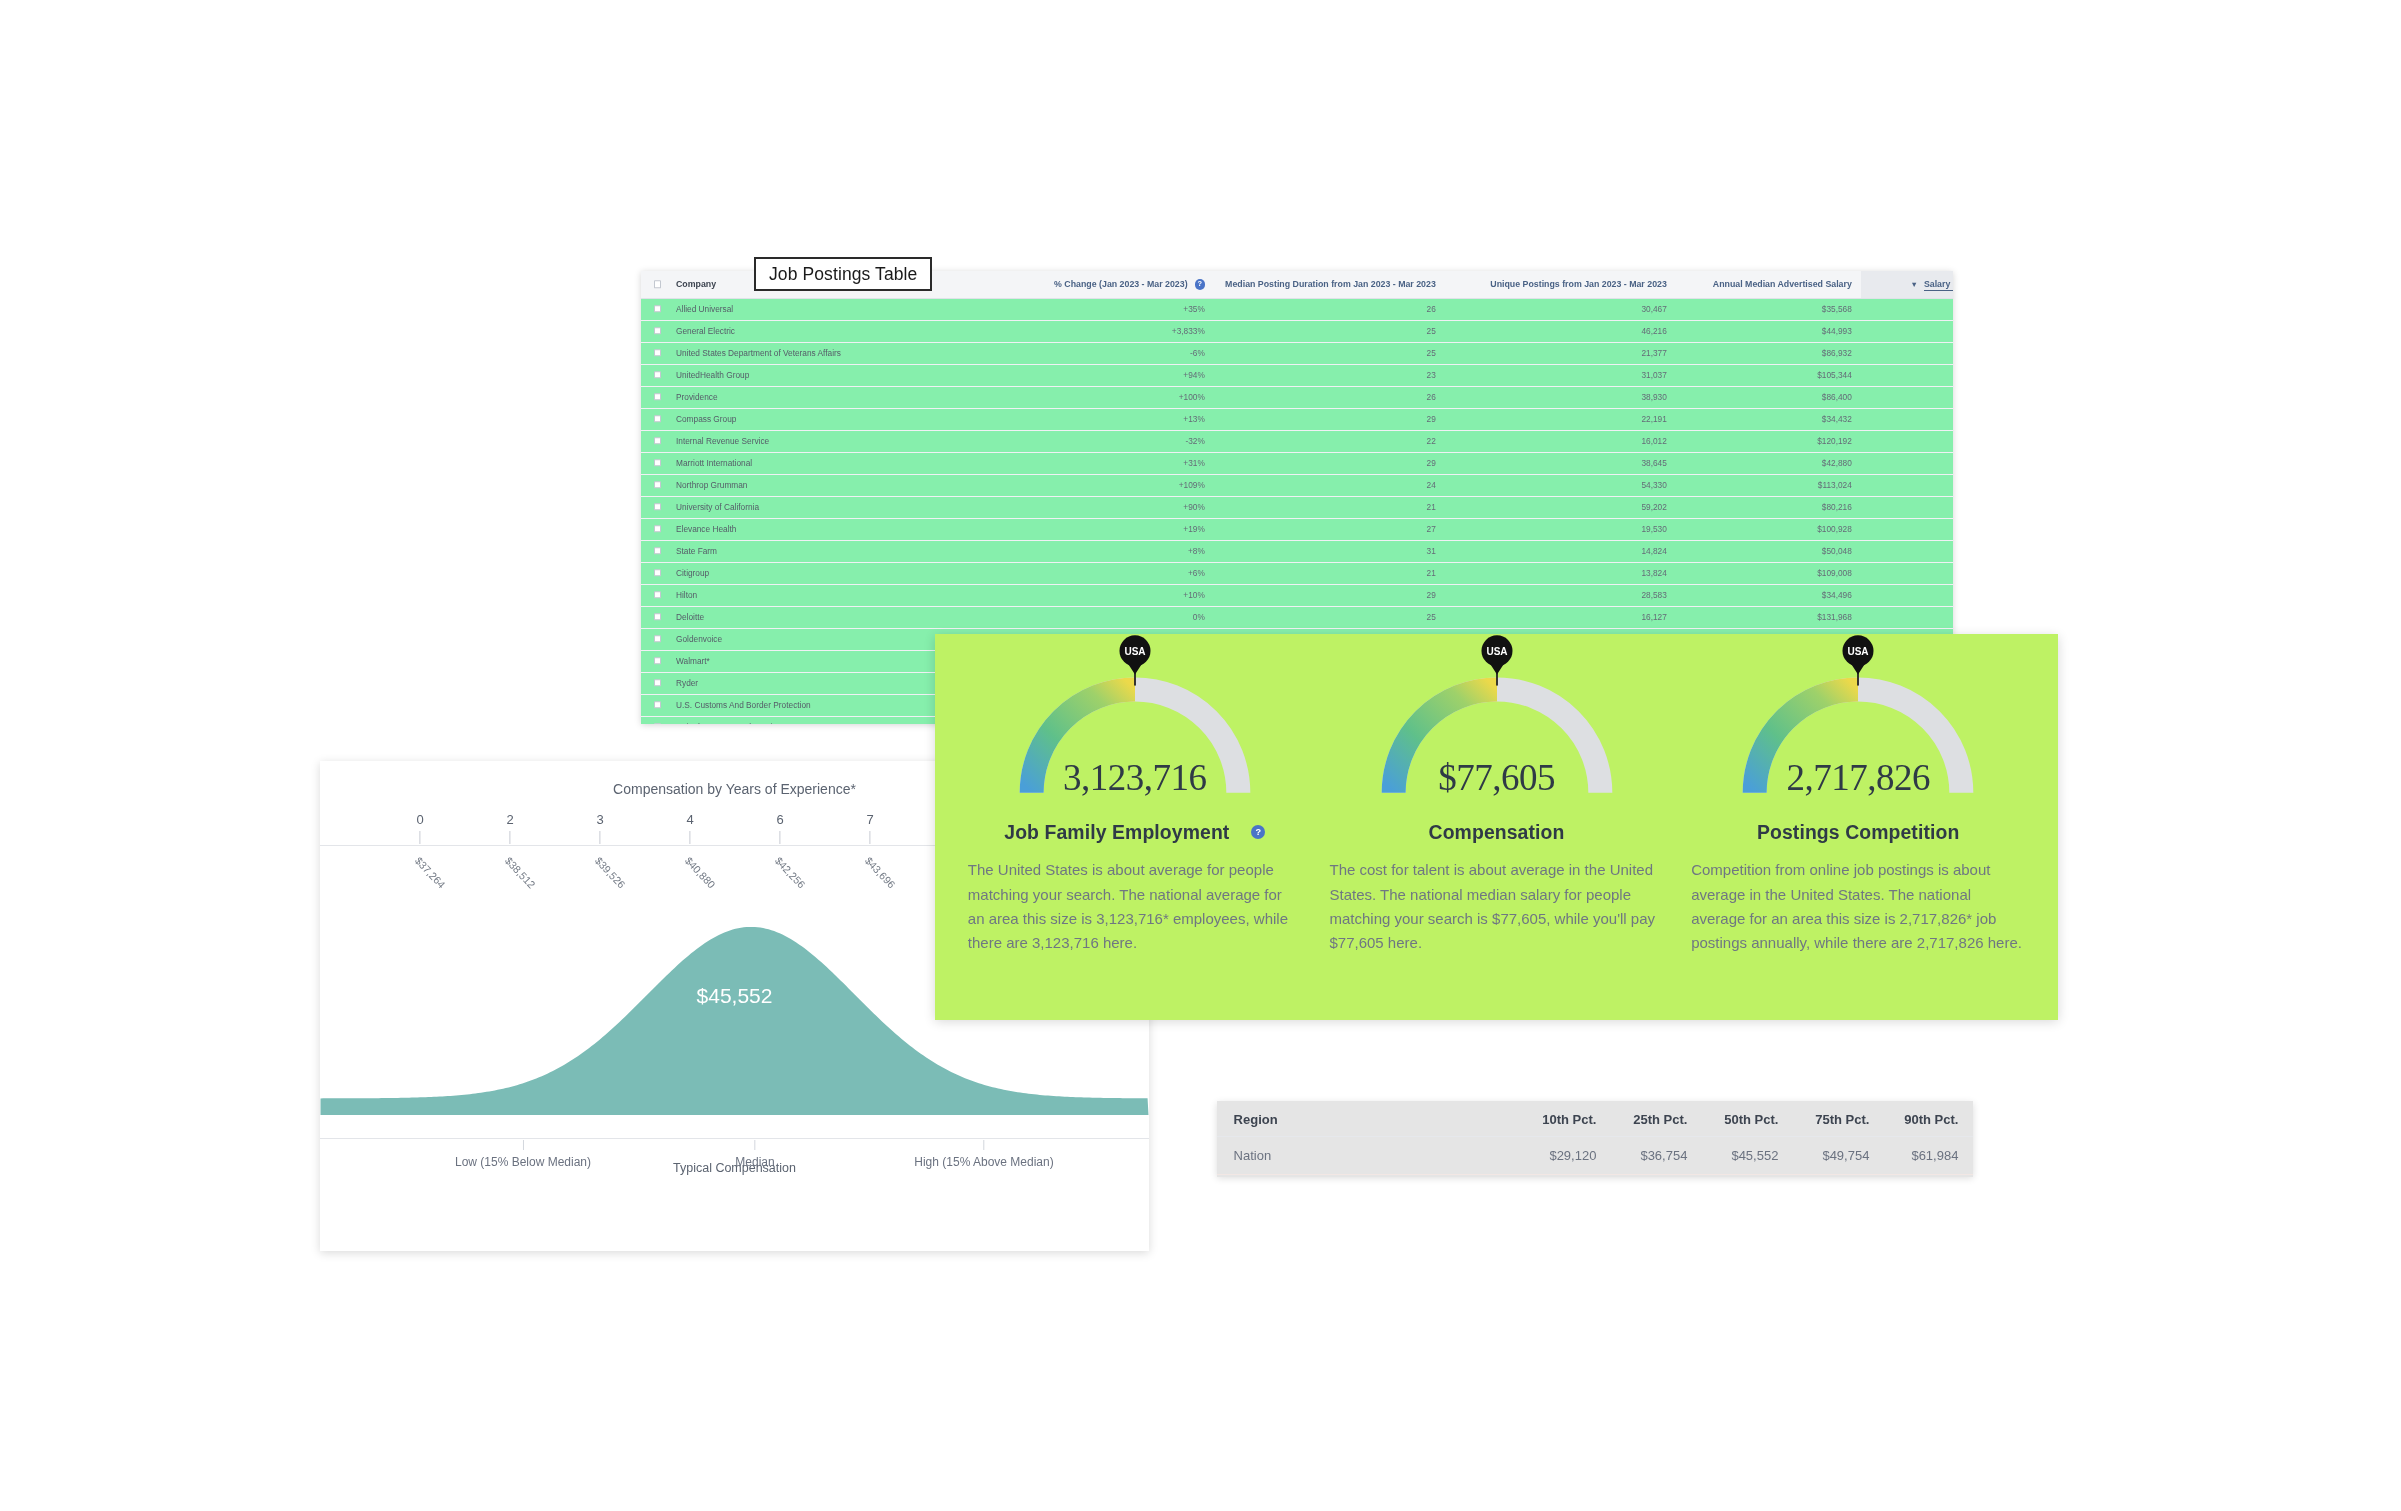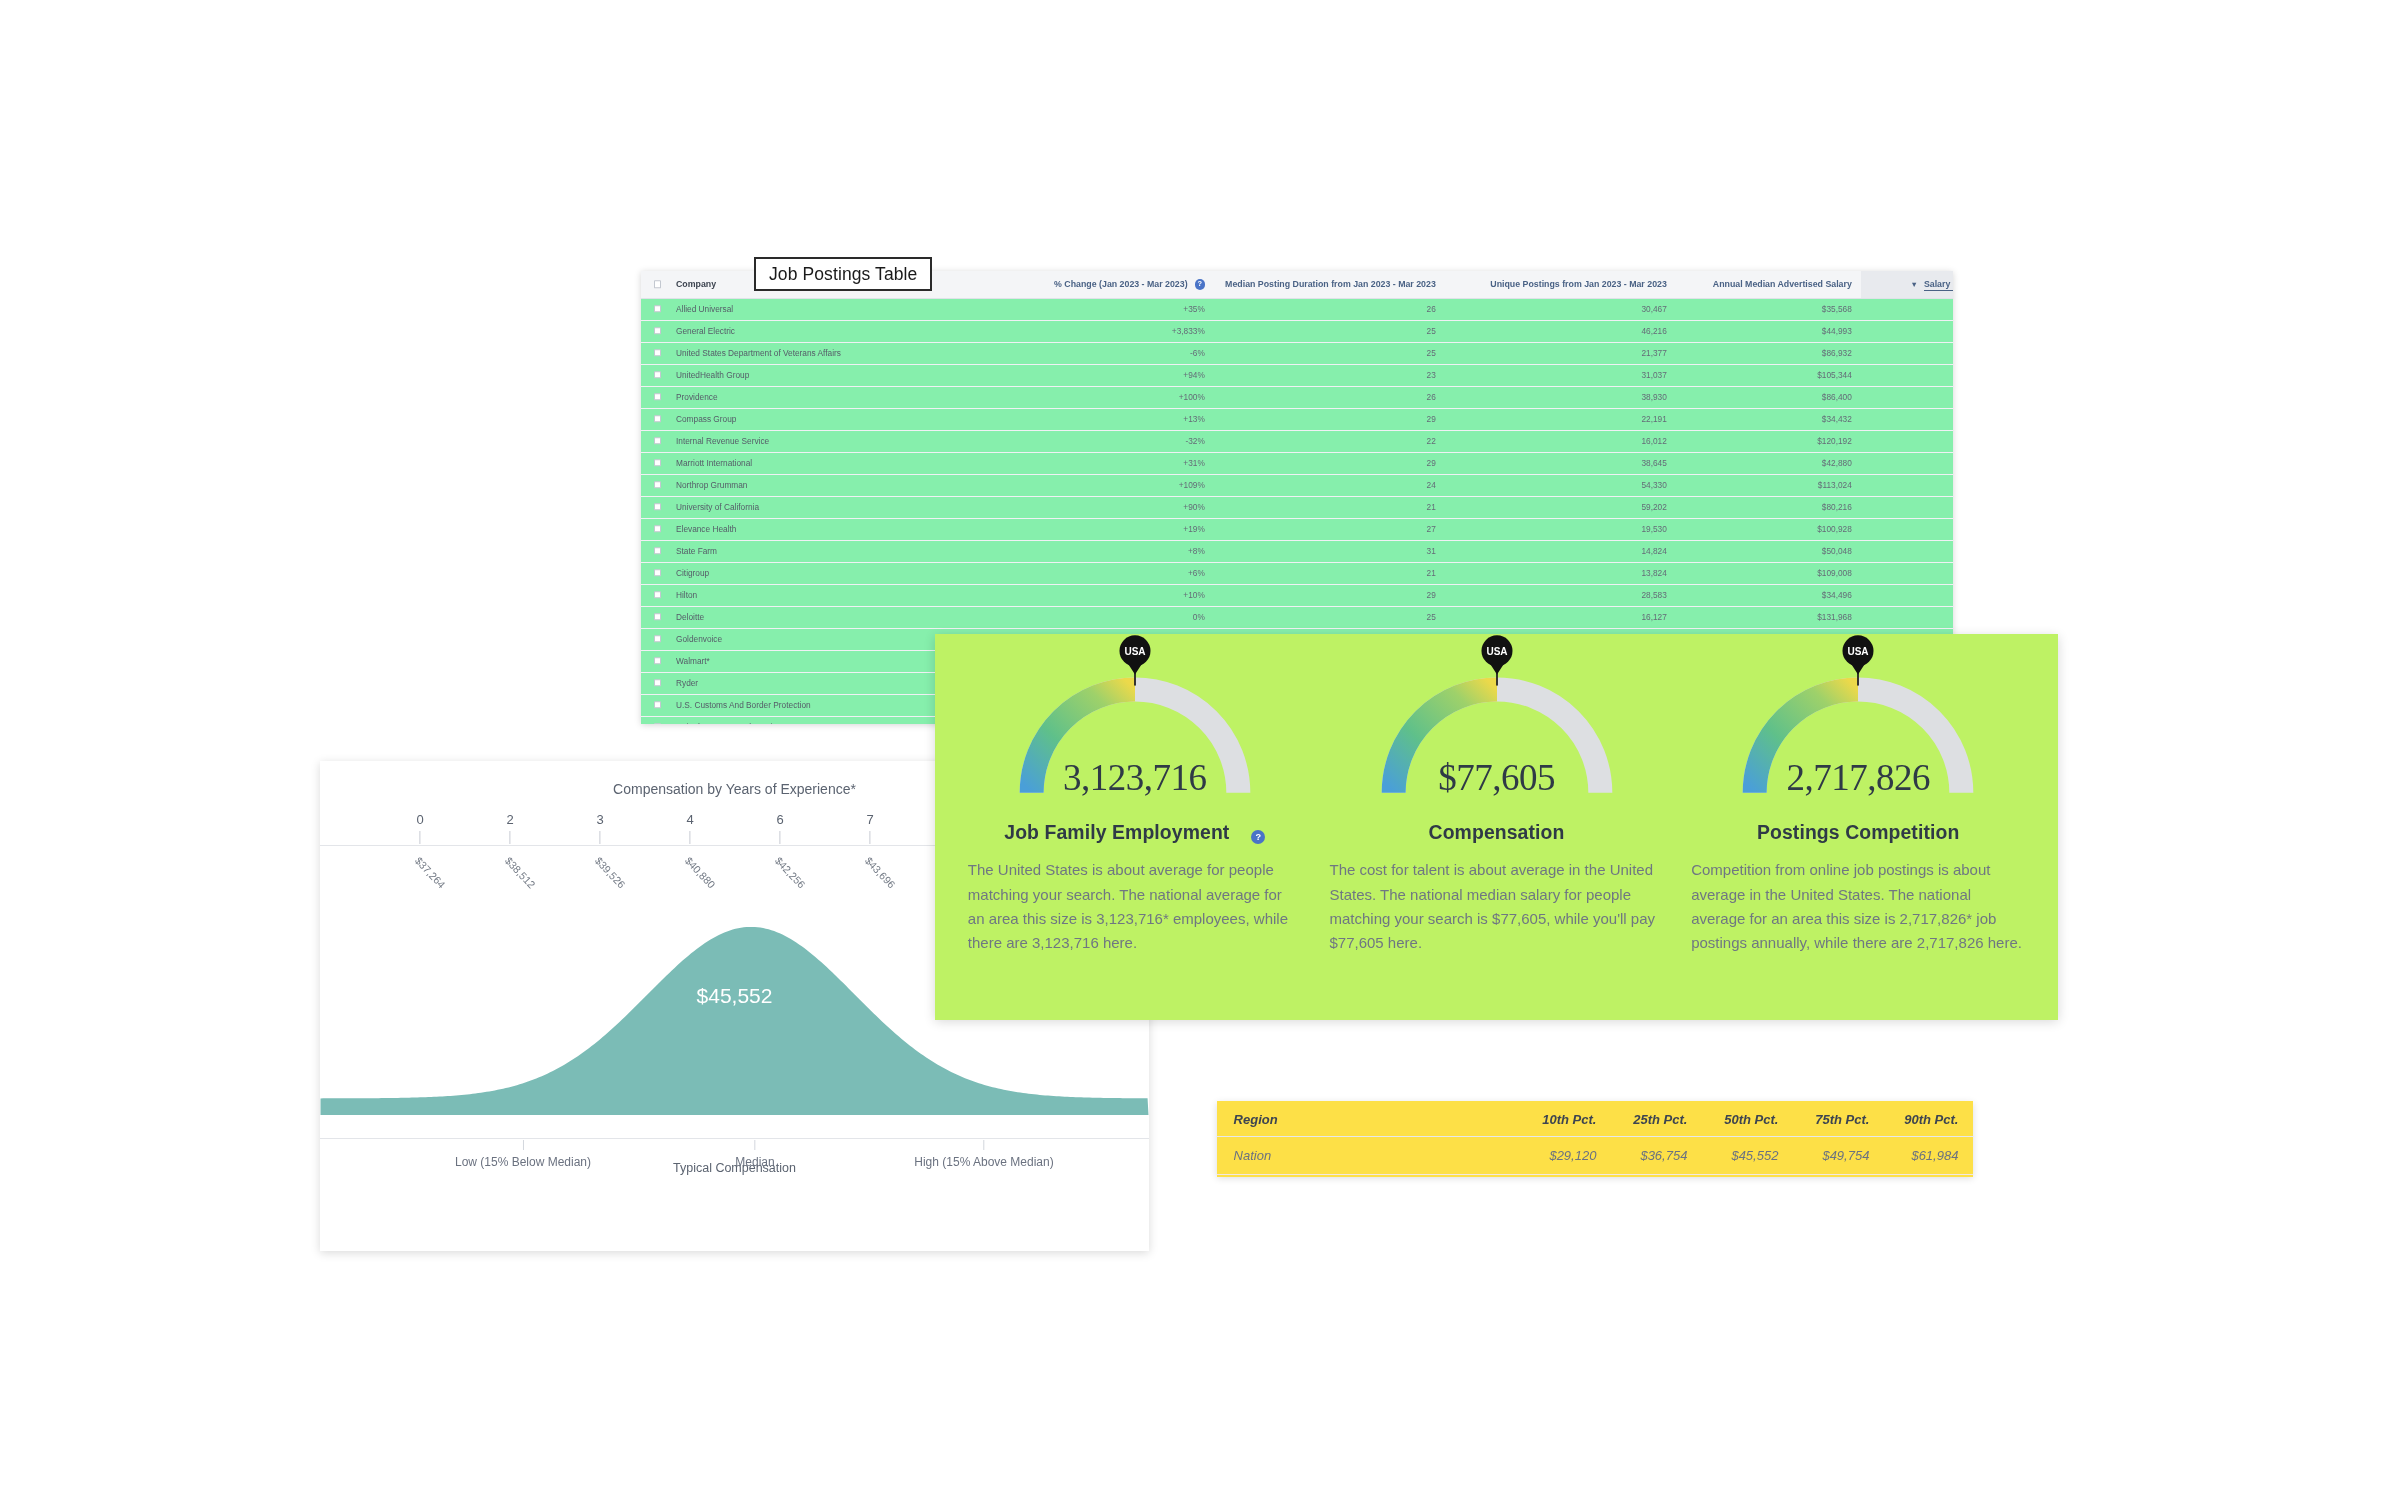--- a/index.html
+++ b/index.html
@@ -161,21 +161,21 @@
     z-index: 5;
   }
   .gauge-title {
     font-size: 19.4px;
     color: #2f3a46;
     font-weight: 600;
     margin-top: 14.8px;
     margin-bottom: 14.8px;
     letter-spacing: 0.1px;
     display: flex;
-    align-items: flex-end;
+    align-items: center;
     gap: 22px;
   }
   .title-info {
     display: inline-block;
     width: 14px; height: 14px;
     border-radius: 50%;
     background: #4a74c7;
     color: #fff;
     font-size: 9.2px;
     line-height: 14px;
@@ -287,25 +287,24 @@
     color: #5b6370;
   }
 
   
   #pct-panel {
     position: absolute;
     left: 1217px;
     top: 1101px;
     width: 756px;
     height: 76px;
-    background: #fde047;
+    background: #e5e5e5;
     box-shadow: 0 1.8px 7.4px rgba(0,0,0,.14);
     z-index: 20;
     overflow: hidden;
-    font-style: italic;
   }
   #pct-table { width: 100%; border-collapse: collapse; table-layout: fixed; }
   #pct-table th {
     font-size: 13px;
     color: #3d4450;
     font-weight: bold;
     text-align: right;
     padding: 11px 16.6px 9.2px 0;
     border-bottom: 0.9px solid #e6e8ec;
     white-space: nowrap;

